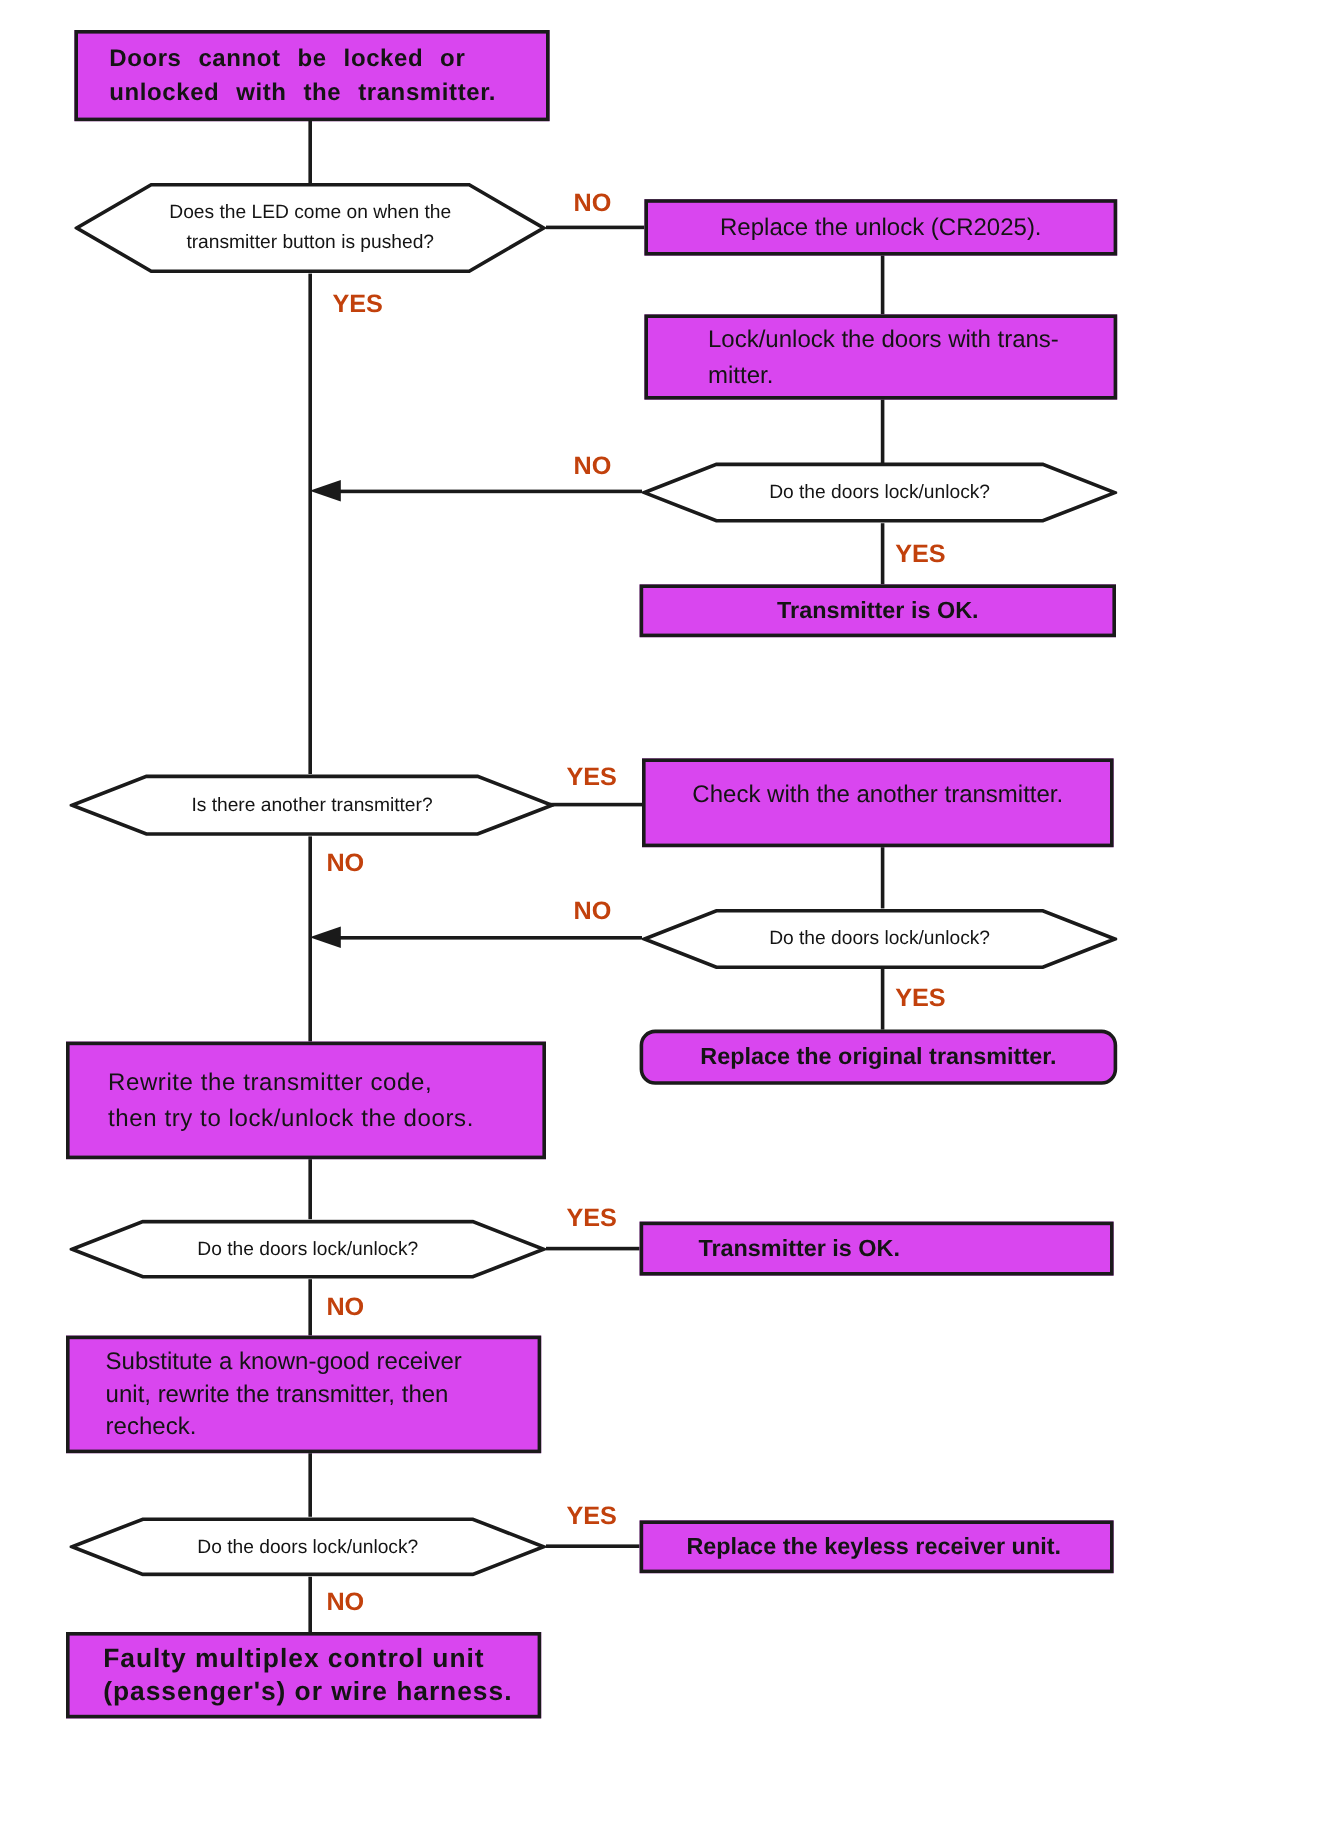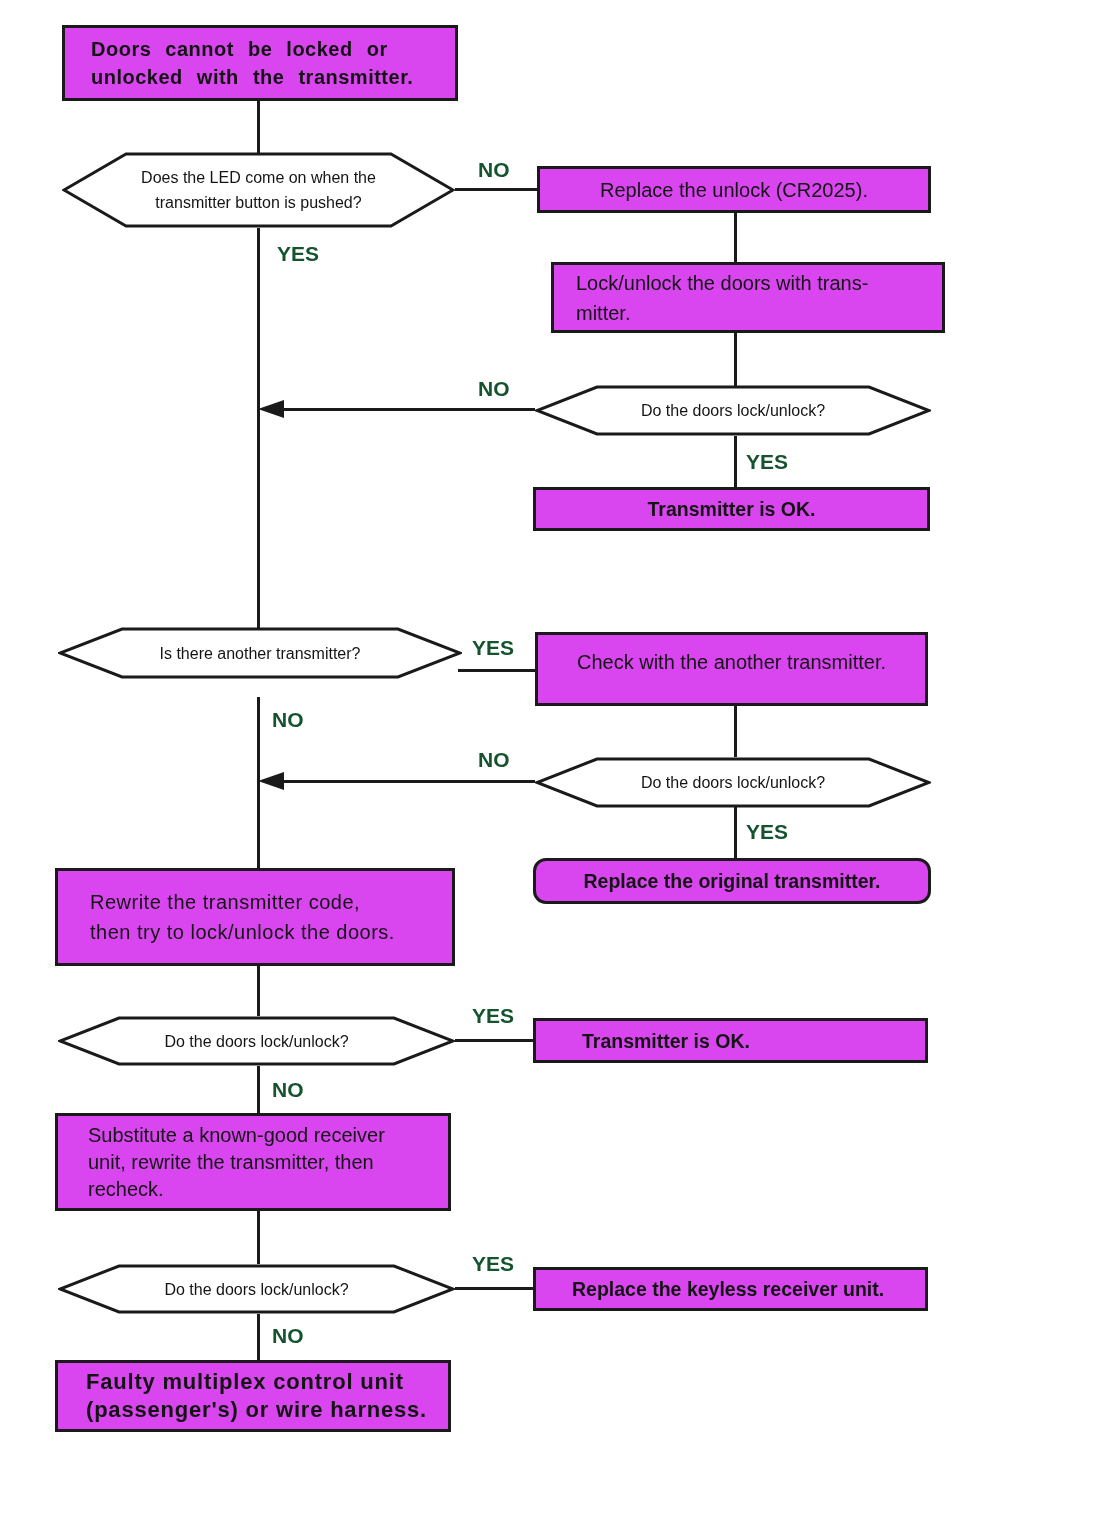--- a/index.html
+++ b/index.html
@@ -43,21 +43,21 @@
   .arrowhead{
     position:absolute;width:0;height:0;
     border-top:9px solid transparent;
     border-bottom:9px solid transparent;
     border-right:26px solid #1a1a1a;
   }
   .edge-label{
     position:absolute;
     font-weight:bold;
     font-size:21px;
-    color:#14532d;
+    color:#c2410c;
   }
 </style>
 </head>
 <body>
 
 <div class="page">
 
   <div class="box" style="left:62px;top:25px;width:396px;height:76px;padding-left:26px;">
     <div class="box-text bold" style="word-spacing:8px;letter-spacing:0.5px;">Doors cannot be locked or
 unlocked with the transmitter.</div>
@@ -76,21 +76,21 @@
   <div class="edge-label" style="left:478px;top:158px;">NO</div>
   <div class="hline" style="left:455px;top:188px;width:82px;"></div>
   <div class="edge-label" style="left:277px;top:242px;">YES</div>
 
   <div class="box center" style="left:537px;top:166px;width:394px;height:47px;">
     <div class="box-text">Replace the unlock (CR2025).</div>
   </div>
 
   <div class="vline" style="left:734px;top:213px;height:49px;"></div>
 
-  <div class="box" style="left:551px;top:262px;width:394px;height:71px;padding-left:22px;">
+  <div class="box" style="left:537px;top:262px;width:394px;height:71px;padding-left:50px;">
     <div class="box-text" style="line-height:30px;">Lock/unlock the doors with trans-
 mitter.</div>
   </div>
 
   <div class="vline" style="left:734px;top:333px;height:53px;"></div>
 
   <div class="hex" style="left:535px;top:385px;width:396px;height:51px;">
     <svg width="396" height="51" viewBox="0 0 396 51">
       <polygon points="62,2 334,2 394,25.5 334,49 62,49 2,25.5" fill="#ffffff" stroke="#1a1a1a" stroke-width="3"></polygon>
     </svg>
@@ -103,21 +103,21 @@
 
   <div class="edge-label" style="left:746px;top:450px;">YES</div>
   <div class="vline" style="left:734px;top:436px;height:51px;"></div>
 
   <div class="box center" style="left:533px;top:487px;width:397px;height:44px;">
     <div class="box-text bold" style="font-size:19.5px;">Transmitter is OK.</div>
   </div>
 
   <div class="vline" style="left:257px;top:228px;height:417px;"></div>
 
-  <div class="hex" style="left:58px;top:627px;width:404px;height:52px;">
+  <div class="hex" style="left:58px;top:645px;width:404px;height:52px;">
     <svg width="404" height="52" viewBox="0 0 404 52">
       <polygon points="64,2 340,2 402,26 340,50 64,50 2,26" fill="#ffffff" stroke="#1a1a1a" stroke-width="3"></polygon>
     </svg>
     <div class="hex-text">Is there another transmitter?</div>
   </div>
 
   <div class="edge-label" style="left:472px;top:636px;">YES</div>
   <div class="hline" style="left:458px;top:669px;width:77px;"></div>
   <div class="edge-label" style="left:272px;top:708px;">NO</div>
 

